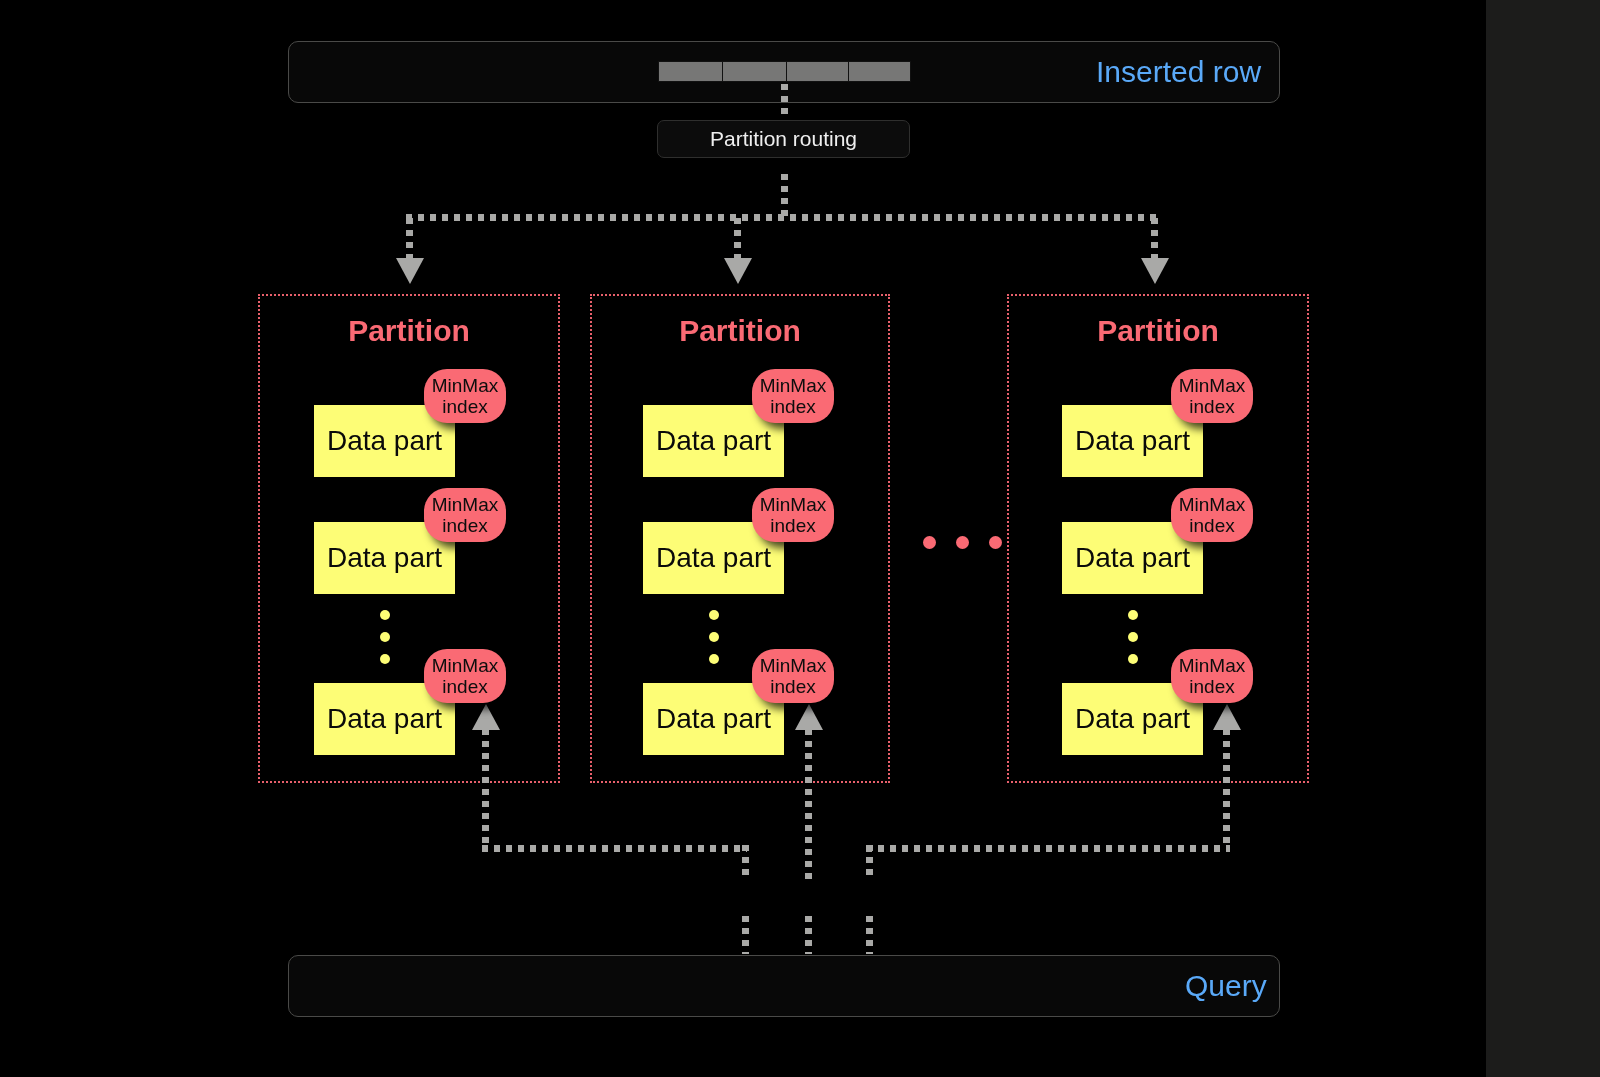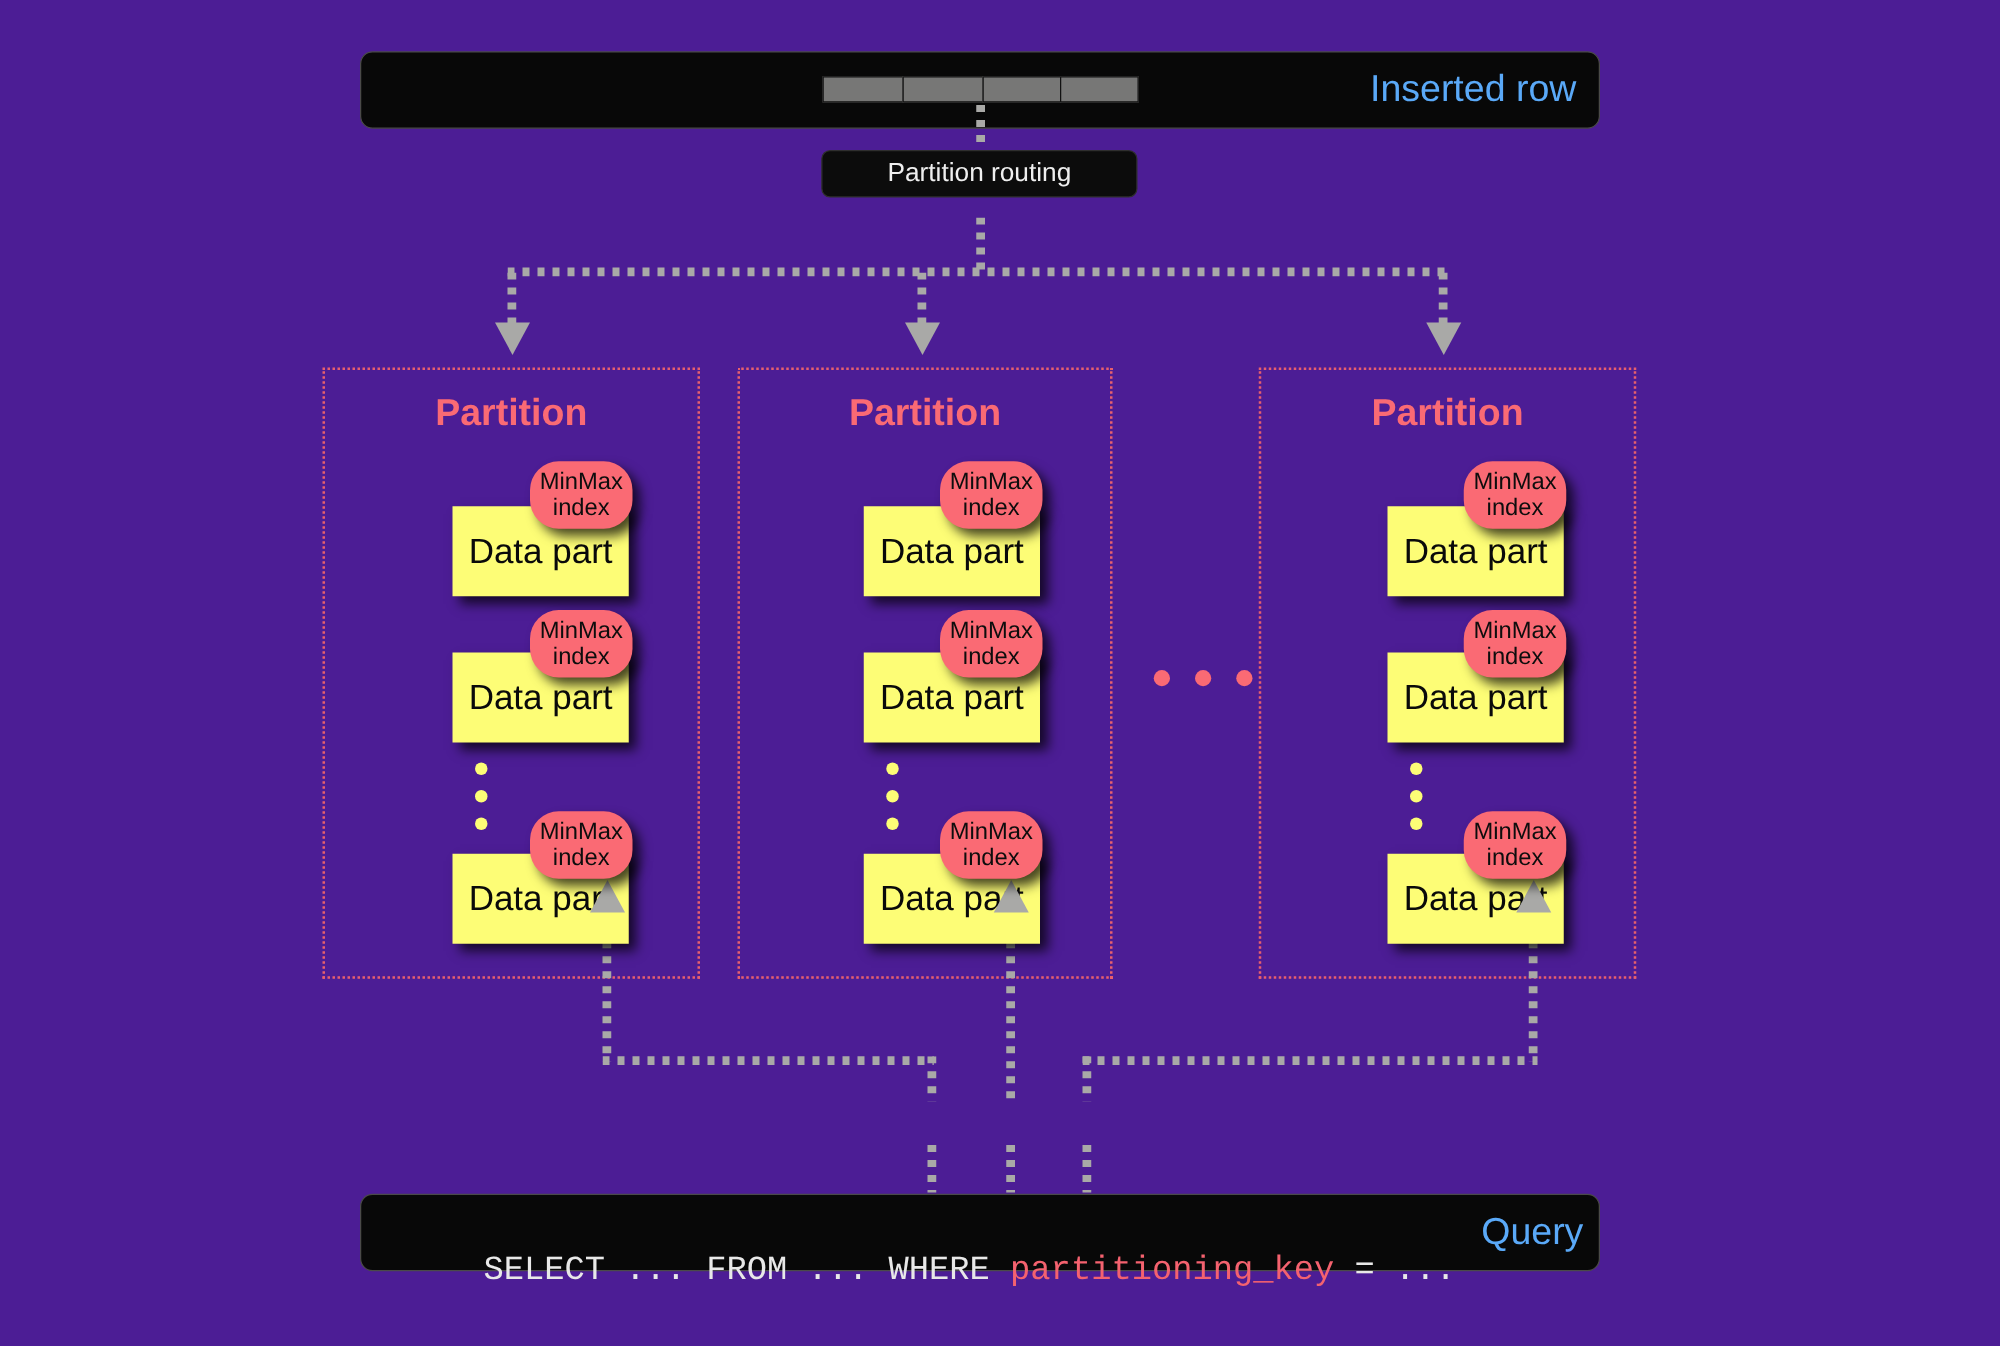--- a/index.html
+++ b/index.html
@@ -2,23 +2,23 @@
 <html><head>
 <meta charset="utf-8">
 <style>
   html, body {
     margin: 0;
     padding: 0;
     background: #1c1c1b;
   }
   #stage {
     position: relative;
-    width: 1600px;
+    width: 1486px;
     height: 1077px;
-    background: #4c1d95;
+    background: #000000;
     overflow: hidden;
     font-family: "Liberation Sans", sans-serif;
   }
 
   
   .panel {
     position: absolute;
     background: #080808;
     border: 1px solid #4a4a48;
     border-radius: 10px;
@@ -88,21 +88,20 @@
   .datapart {
     position: absolute;
     background: #fdfd76;
     color: #0a0a0a;
     font-size: 28px;
     display: flex;
     align-items: center;
     justify-content: center;
     box-shadow: 6px 6px 9px rgba(0,0,0,0.72);
     z-index: 3;
-    margin-left: 48px;
   }
   .minmax {
     position: absolute;
     background: #fa6a74;
     color: #0d0d0d;
     font-size: 19px;
     line-height: 1.12;
     text-align: center;
     display: flex;
     flex-direction: column;
@@ -292,18 +291,15 @@
   <div class="vline" style="left:742px; top:845px; height:36px;"></div>
   <div class="vline" style="left:866px; top:845px; height:36px;"></div>
 
 
   <div class="vline" style="left:742px; top:916px; height:38px;"></div>
   <div class="vline" style="left:805px; top:916px; height:38px;"></div>
   <div class="vline" style="left:866px; top:916px; height:38px;"></div>
 
   <div class="panel" style="left:288px; top:955px; width:992px; height:62px;">
   </div>
-  <div class="query-text" style="left:322px; top:972px;">
-    <span>SELECT ... FROM ... WHERE </span><span class="key">partitioning_key</span><span> = ...</span>
-  </div>
   <div class="query-label" style="left:1185px; top:969px;">Query</div>
 
 </div>
 
 </body></html>

